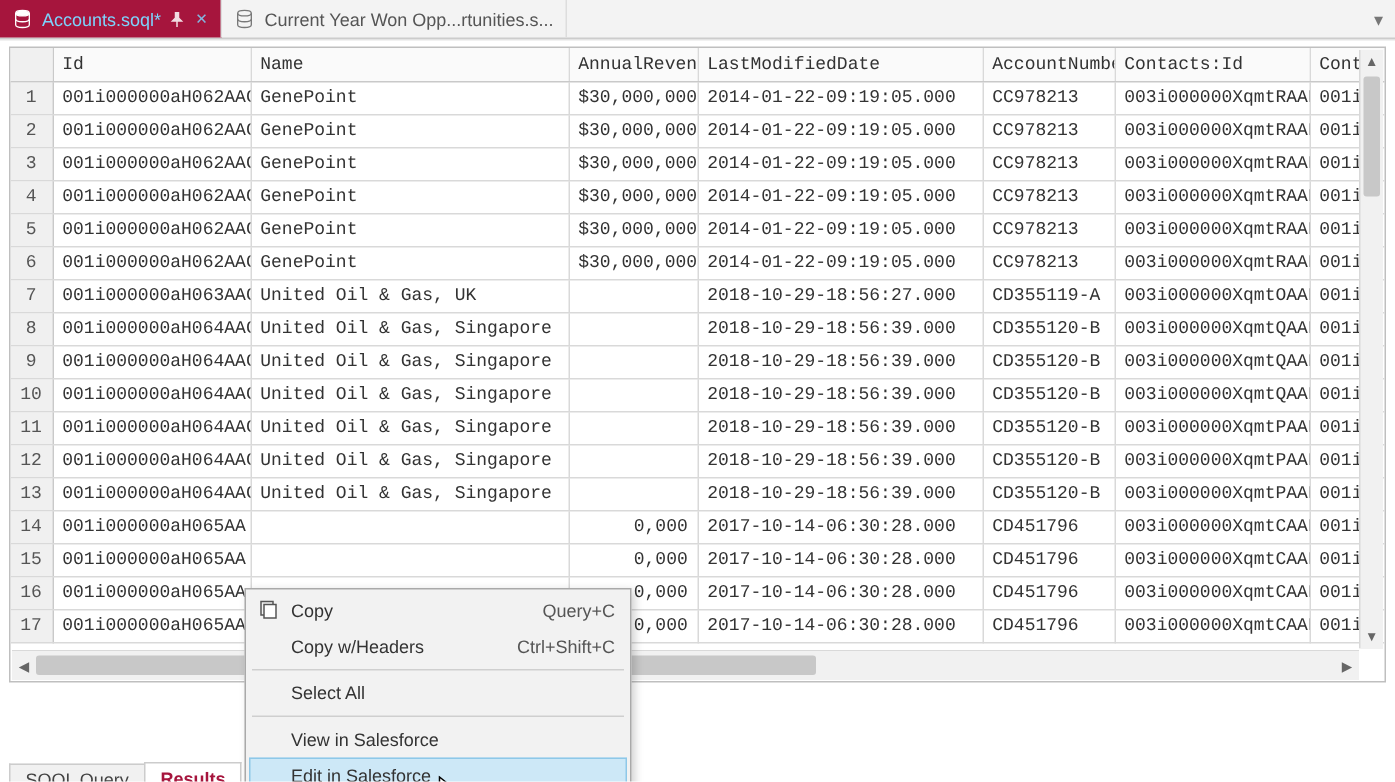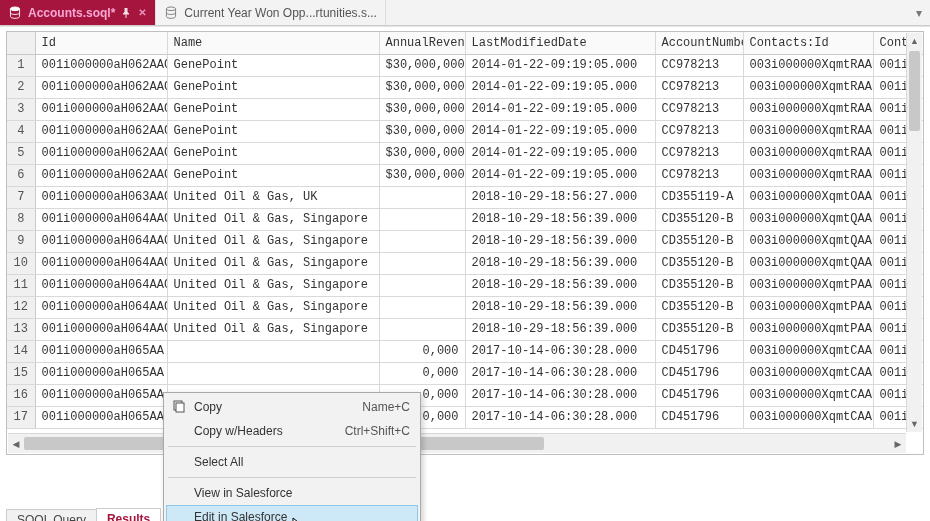--- a/index.html
+++ b/index.html
@@ -13,21 +13,21 @@
   
   .tabstrip {
     height: 26px; display: flex; align-items: stretch;
     background: #f3f3f3; border-bottom: 1px solid #ccc; position: relative;
   }
   .tab {
     display: flex; align-items: center; gap: 6px;
     padding: 0 8px; border-right: 1px solid #ddd;
     color: #555;
   }
-  .tab.active { background: #a6153d; color: #f9a8d4; font-weight: bold; }
+  .tab.active { background: #a6153d; color: #7dd3fc; }
   .tab .icon { width: 14px; height: 14px; display: inline-block; }
   .tab .pin, .tab .close {
     width: 10px; height: 10px; display: inline-flex; align-items: center; justify-content: center;
     font-size: 10px; opacity: .85;
   }
   .tabstrip .overflow {
     margin-left: auto; width: 22px; display: flex; align-items: center; justify-content: center;
     color: #777;
   }
 
@@ -407,21 +407,21 @@
 
   <div class="ctxmenu">
     <div class="item">
       <span class="mi-icon">
         <svg width="14" height="14" viewBox="0 0 14 14">
             <rect x="2" y="1" width="8" height="9" fill="none" stroke="#555"></rect>
             <rect x="4" y="3" width="8" height="9" fill="#fff" stroke="#555"></rect>
           </svg>
       </span>
       <span class="mi-label">Copy</span>
-      <span class="mi-shortcut">Name+C</span>
+      <span class="mi-shortcut">Query+C</span>
     </div>
     <div class="item">
       <span class="mi-icon"></span>
       <span class="mi-label">Copy w/Headers</span>
       <span class="mi-shortcut">Ctrl+Shift+C</span>
     </div>
     <div class="sep"></div>
     <div class="item">
       <span class="mi-icon"></span>
       <span class="mi-label">Select All</span>

